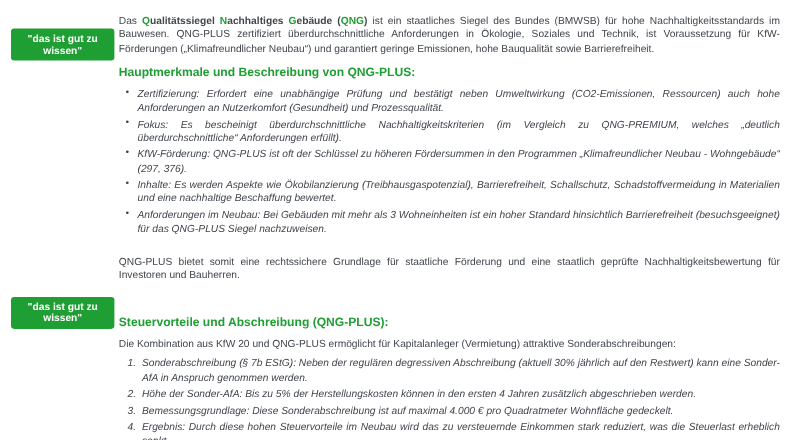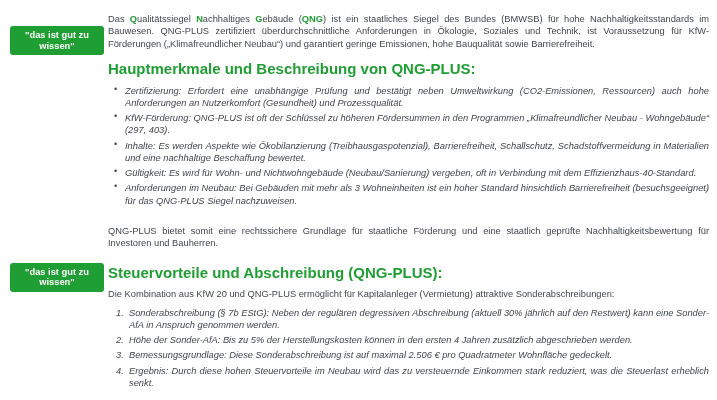--- a/index.html
+++ b/index.html
@@ -50,29 +50,29 @@
   .content-col {
     flex: 1;
     min-width: 0;
     font-size: 9.3px;
     line-height: 1.32;
   }
   .para {
     margin: 0;
     text-align: justify;
   }
-  .para .bold { font-weight: 400; }
+  .para .bold { font-weight: 700; }
   .para .bold-green { font-weight: 700; color: var(--green, #1f9e33); }
   .heading {
     margin: 9px 0 6px 0;
-    font-size: 15px;
+    font-size: 11px;
     font-weight: 700;
     color: var(--green, #1f9e33);
   }
-  .heading-top { margin-top: 0; }
+  .heading-top { margin-top: 16px; }
   ul.bullets, ol.numbered {
     list-style: none;
     margin: 0;
     padding: 0 0 0 6px;
     font-style: italic;
   }
   ul.bullets li {
     position: relative;
     padding-left: 11px;
     margin-bottom: 3px;
@@ -115,38 +115,38 @@
 
   <section class="row row-1">
     <div class="badge-col">
       <div class="badge badge-offset">"das ist gut zu wissen"</div>
     </div>
     <div class="content-col">
       <p class="para"><span>Das </span><span class="bold-green">Q</span><span class="bold">ualitätssiegel </span><span class="bold-green">N</span><span class="bold">achhaltiges </span><span class="bold-green">G</span><span class="bold">ebäude (</span><span class="bold-green">QNG</span><span class="bold">)</span><span> ist ein staatliches Siegel des Bundes (BMWSB) für hohe Nachhaltigkeitsstandards im Bauwesen. QNG-PLUS zertifiziert überdurchschnittliche Anforderungen in Ökologie, Soziales und Technik, ist Voraussetzung für KfW-Förderungen („Klimafreundlicher Neubau“) und garantiert geringe Emissionen, hohe Bauqualität sowie Barrierefreiheit.</span></p>
       <h3 class="heading">Hauptmerkmale und Beschreibung von QNG-PLUS:</h3>
       <ul class="bullets">
         <li>Zertifizierung: Erfordert eine unabhängige Prüfung und bestätigt neben Umweltwirkung (CO2-Emissionen, Ressourcen) auch hohe Anforderungen an Nutzerkomfort (Gesundheit) und Prozessqualität.</li>
-        <li>KfW-Förderung: QNG-PLUS ist oft der Schlüssel zu höheren Fördersummen in den Programmen „Klimafreundlicher Neubau - Wohngebäude“ (297, 403).</li>
+        <li>Fokus: Es bescheinigt überdurchschnittliche Nachhaltigkeitskriterien (im Vergleich zu QNG-PREMIUM, welches „deutlich überdurchschnittliche“ Anforderungen erfüllt).</li>
+        <li>KfW-Förderung: QNG-PLUS ist oft der Schlüssel zu höheren Fördersummen in den Programmen „Klimafreundlicher Neubau - Wohngebäude“ (297, 376).</li>
         <li>Inhalte: Es werden Aspekte wie Ökobilanzierung (Treibhausgaspotenzial), Barrierefreiheit, Schallschutz, Schadstoffvermeidung in Materialien und eine nachhaltige Beschaffung bewertet.</li>
-        <li>Gültigkeit: Es wird für Wohn- und Nichtwohngebäude (Neubau/Sanierung) vergeben, oft in Verbindung mit dem Effizienzhaus-40-Standard.</li>
         <li>Anforderungen im Neubau: Bei Gebäuden mit mehr als 3 Wohneinheiten ist ein hoher Standard hinsichtlich Barrierefreiheit (besuchsgeeignet) für das QNG-PLUS Siegel nachzuweisen.</li>
       </ul>
       <p class="para closing">QNG-PLUS bietet somit eine rechtssichere Grundlage für staatliche Förderung und eine staatlich geprüfte Nachhaltigkeitsbewertung für Investoren und Bauherren.</p>
     </div>
   </section>
 
   <section class="row row-2">
     <div class="badge-col">
       <div class="badge">"das ist gut zu wissen"</div>
     </div>
     <div class="content-col">
       <h3 class="heading heading-top">Steuervorteile und Abschreibung (QNG-PLUS):</h3>
       <p class="para intro-line">Die Kombination aus KfW 20 und QNG-PLUS ermöglicht für Kapitalanleger (Vermietung) attraktive Sonderabschreibungen:</p>
       <ol class="numbered">
         <li>Sonderabschreibung (§ 7b EStG): Neben der regulären degressiven Abschreibung (aktuell 30% jährlich auf den Restwert) kann eine Sonder-AfA in Anspruch genommen werden.</li>
         <li>Höhe der Sonder-AfA: Bis zu 5% der Herstellungskosten können in den ersten 4 Jahren zusätzlich abgeschrieben werden.</li>
-        <li>Bemessungsgrundlage: Diese Sonderabschreibung ist auf maximal 2.506 € pro Quadratmeter Wohnfläche gedeckelt.</li>
+        <li>Bemessungsgrundlage: Diese Sonderabschreibung ist auf maximal 4.000 € pro Quadratmeter Wohnfläche gedeckelt.</li>
         <li>Ergebnis: Durch diese hohen Steuervorteile im Neubau wird das zu versteuernde Einkommen stark reduziert, was die Steuerlast erheblich senkt.</li>
       </ol>
     </div>
   </section>
 
 </div>
 
 </body></html>

